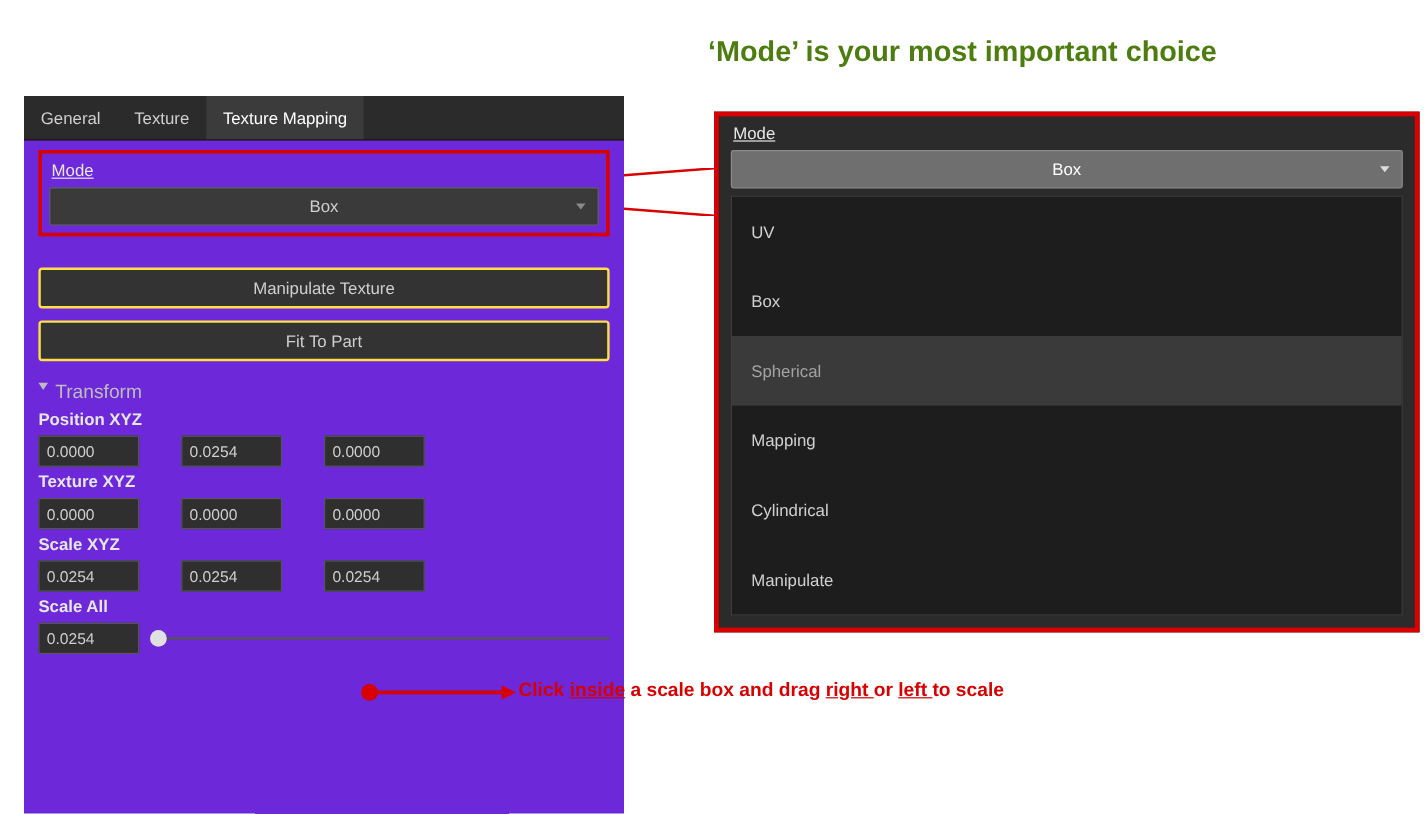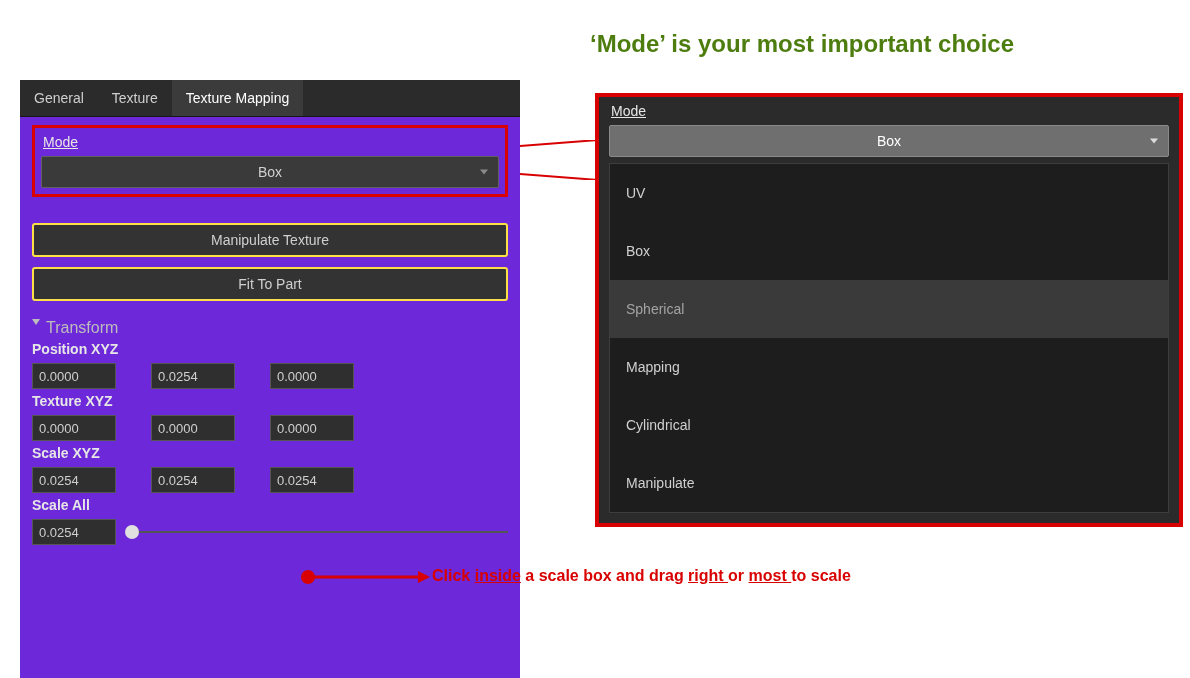--- a/index.html
+++ b/index.html
@@ -120,16 +120,16 @@
     <line x1="0" y1="34" x2="78" y2="40" stroke="#d80000" stroke-width="2"></line>
   </svg>
 
   <svg class="connector" style="top:569px;left:300px;width:130px;height:16px">
     <line x1="8" y1="8" x2="120" y2="8" stroke="#d80000" stroke-width="3"></line>
     <circle cx="8" cy="8" r="7" fill="#d80000"></circle>
     <polygon points="130,8 118,2 118,14" fill="#d80000"></polygon>
   </svg>
 
   <div class="annot-scale">
-    <span>Click </span><span class="ul">inside</span><span> a scale box and drag </span><span class="ul">right </span><span>or </span><span class="ul">most </span><span>to scale</span>
+    <span>Click </span><span class="ul">inside</span><span> a scale box and drag </span><span class="ul">right </span><span>or </span><span class="ul">left </span><span>to scale</span>
   </div>
 
 </div>
 
 </body></html>

